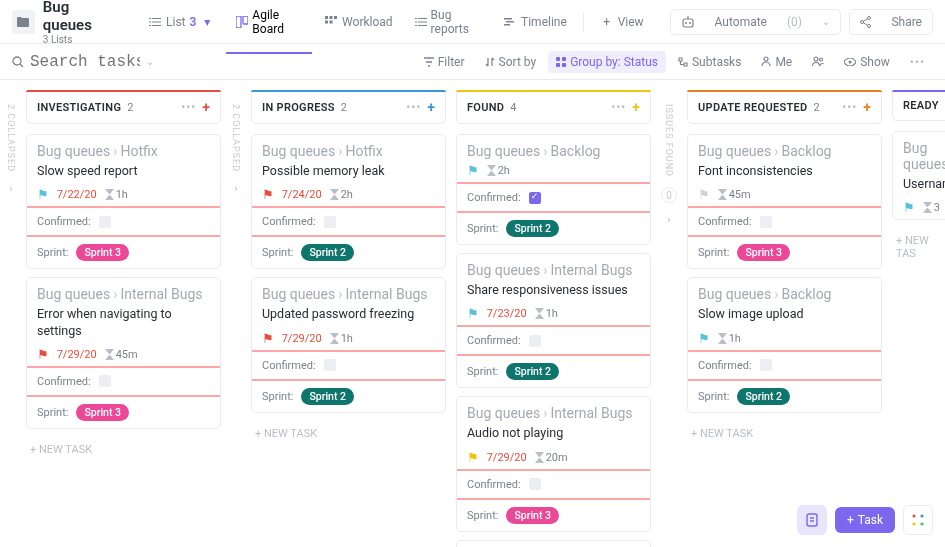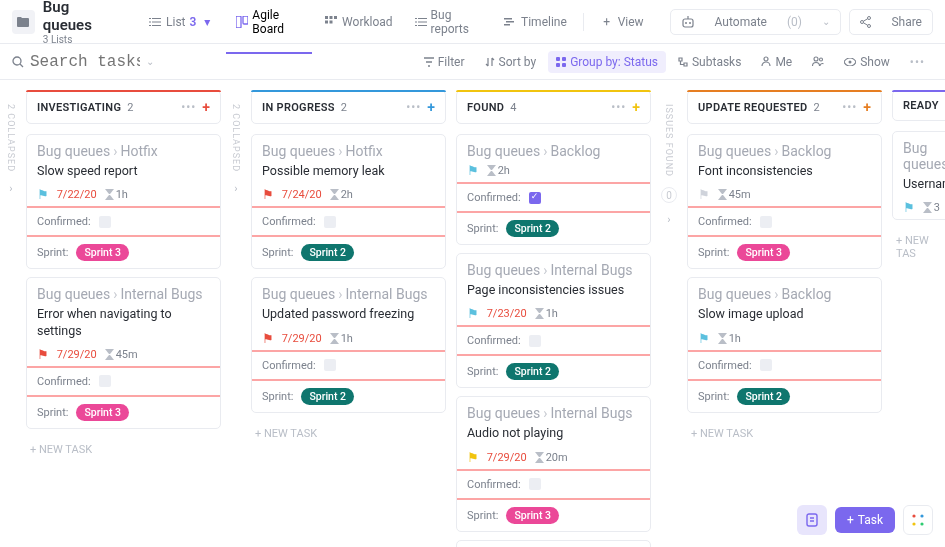--- a/index.html
+++ b/index.html
@@ -377,21 +377,21 @@
           <span class="chk on"></span>
         </div>
         <div class="row">
           <span class="row-label">Sprint:</span>
           <span class="pill orange">Sprint 2</span>
         </div>
       </div>
       <div class="card">
         <div class="card-top">
           <div class="crumb"><span>Bug queues</span><span class="sep">›</span><span>Internal Bugs</span></div>
-          <div class="card-title">Page inconsistencies issues</div>
+          <div class="card-title">Share responsiveness issues</div>
           <div class="meta">
             <span class="flag blue">⚑</span>
             <span class="date overdue">7/23/20</span>
             <span class="dur"><span class="hg"></span>1h</span>
           </div>
         </div>
         <div class="row">
           <span class="row-label">Confirmed:</span>
           <span class="chk"></span>
         </div>

